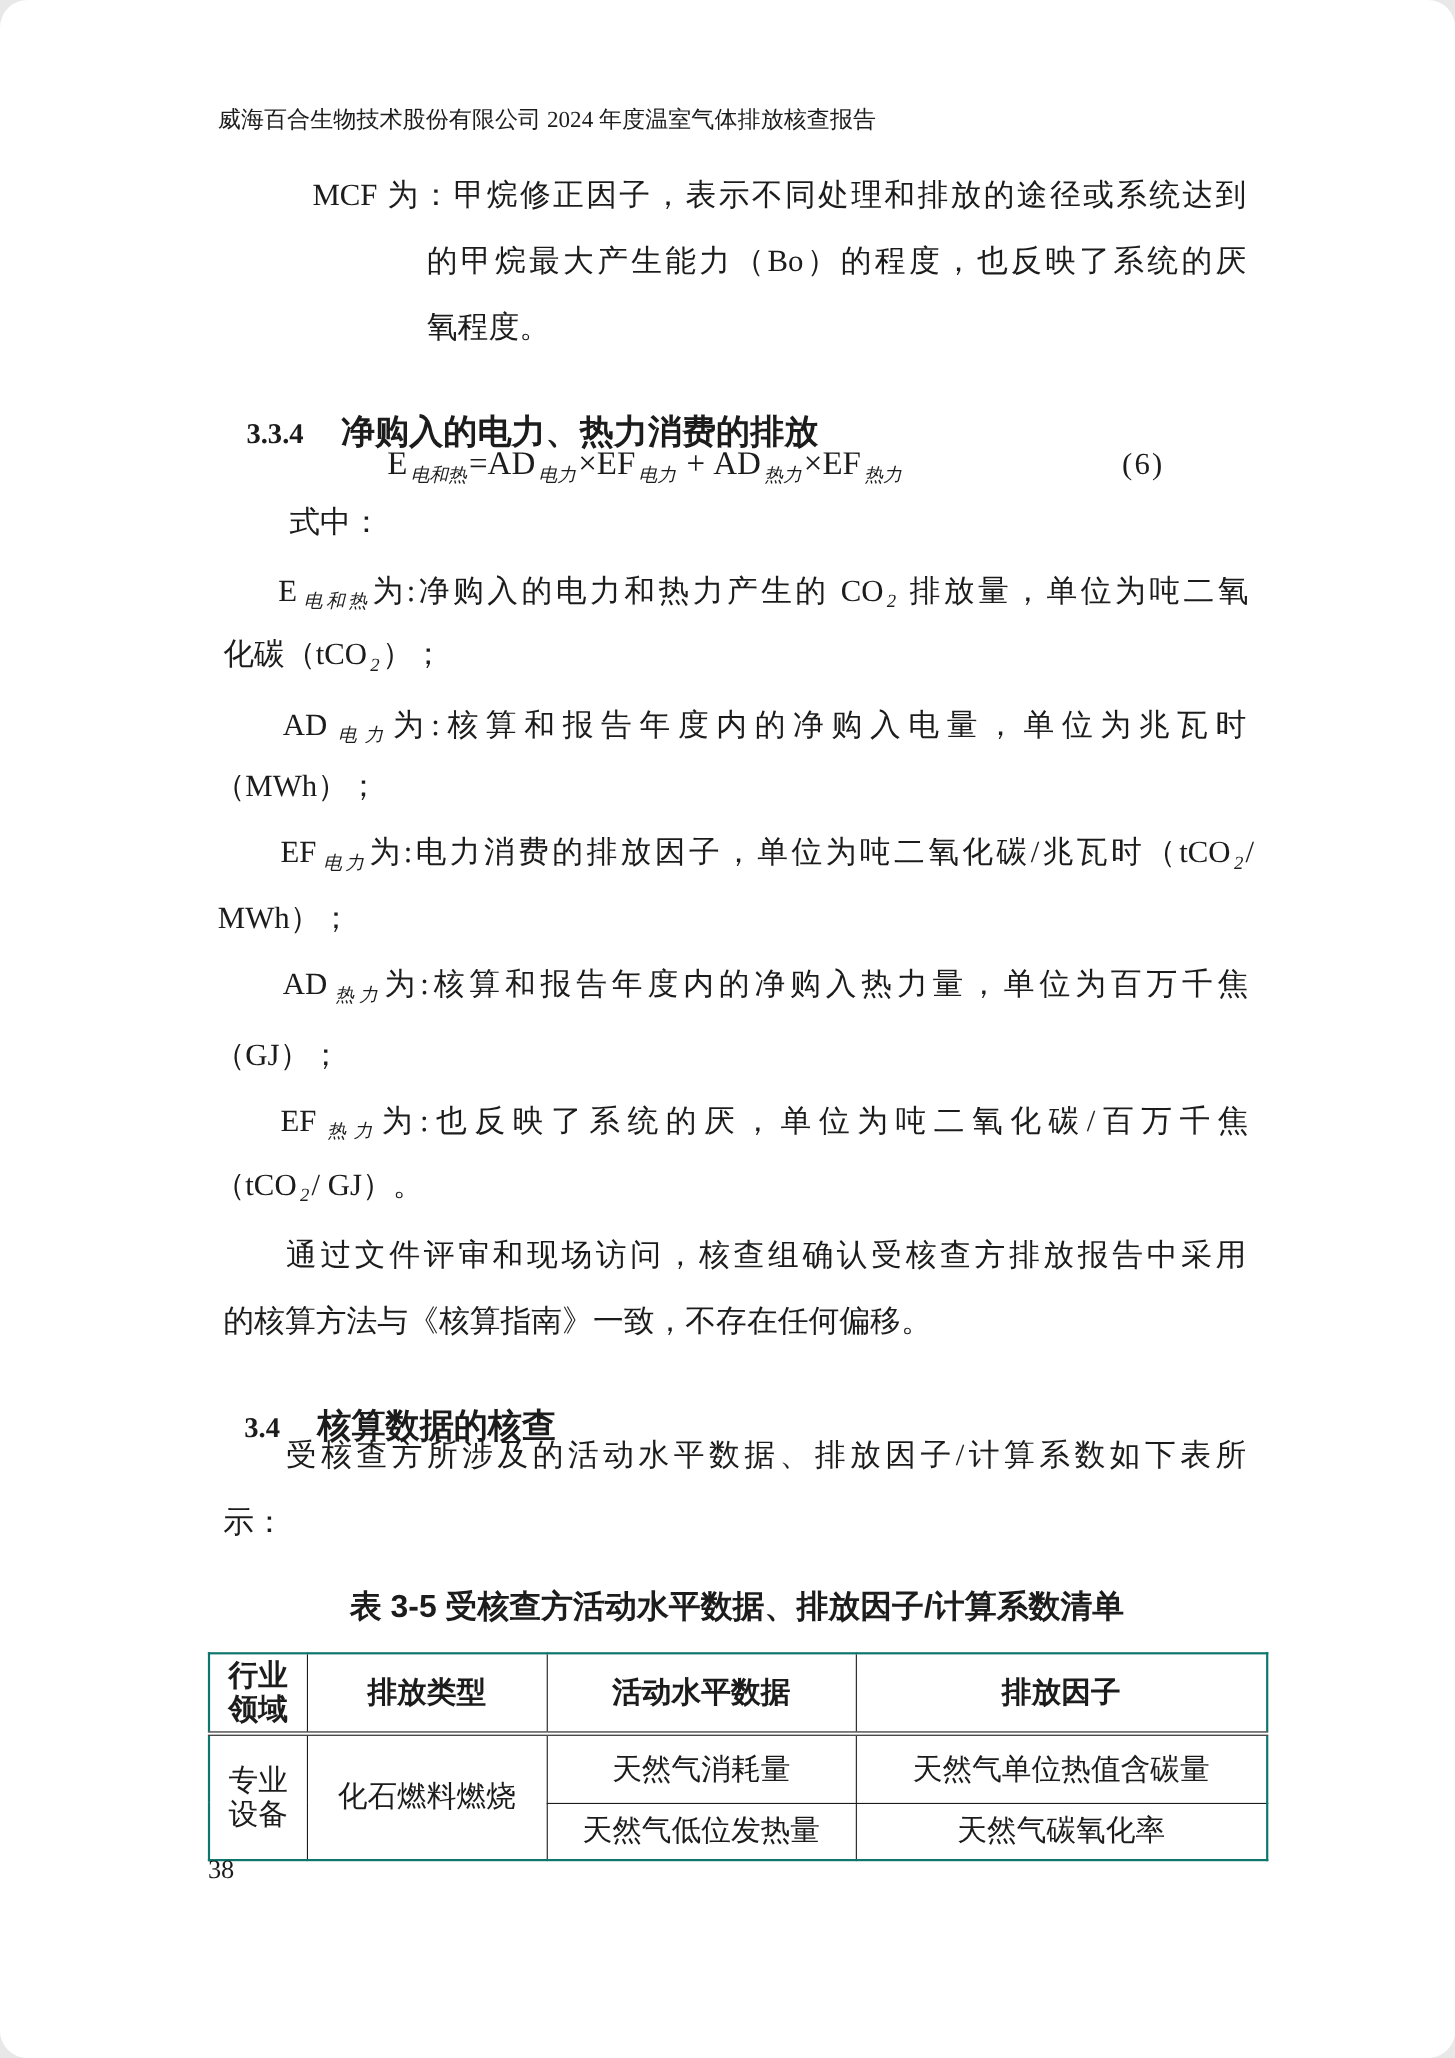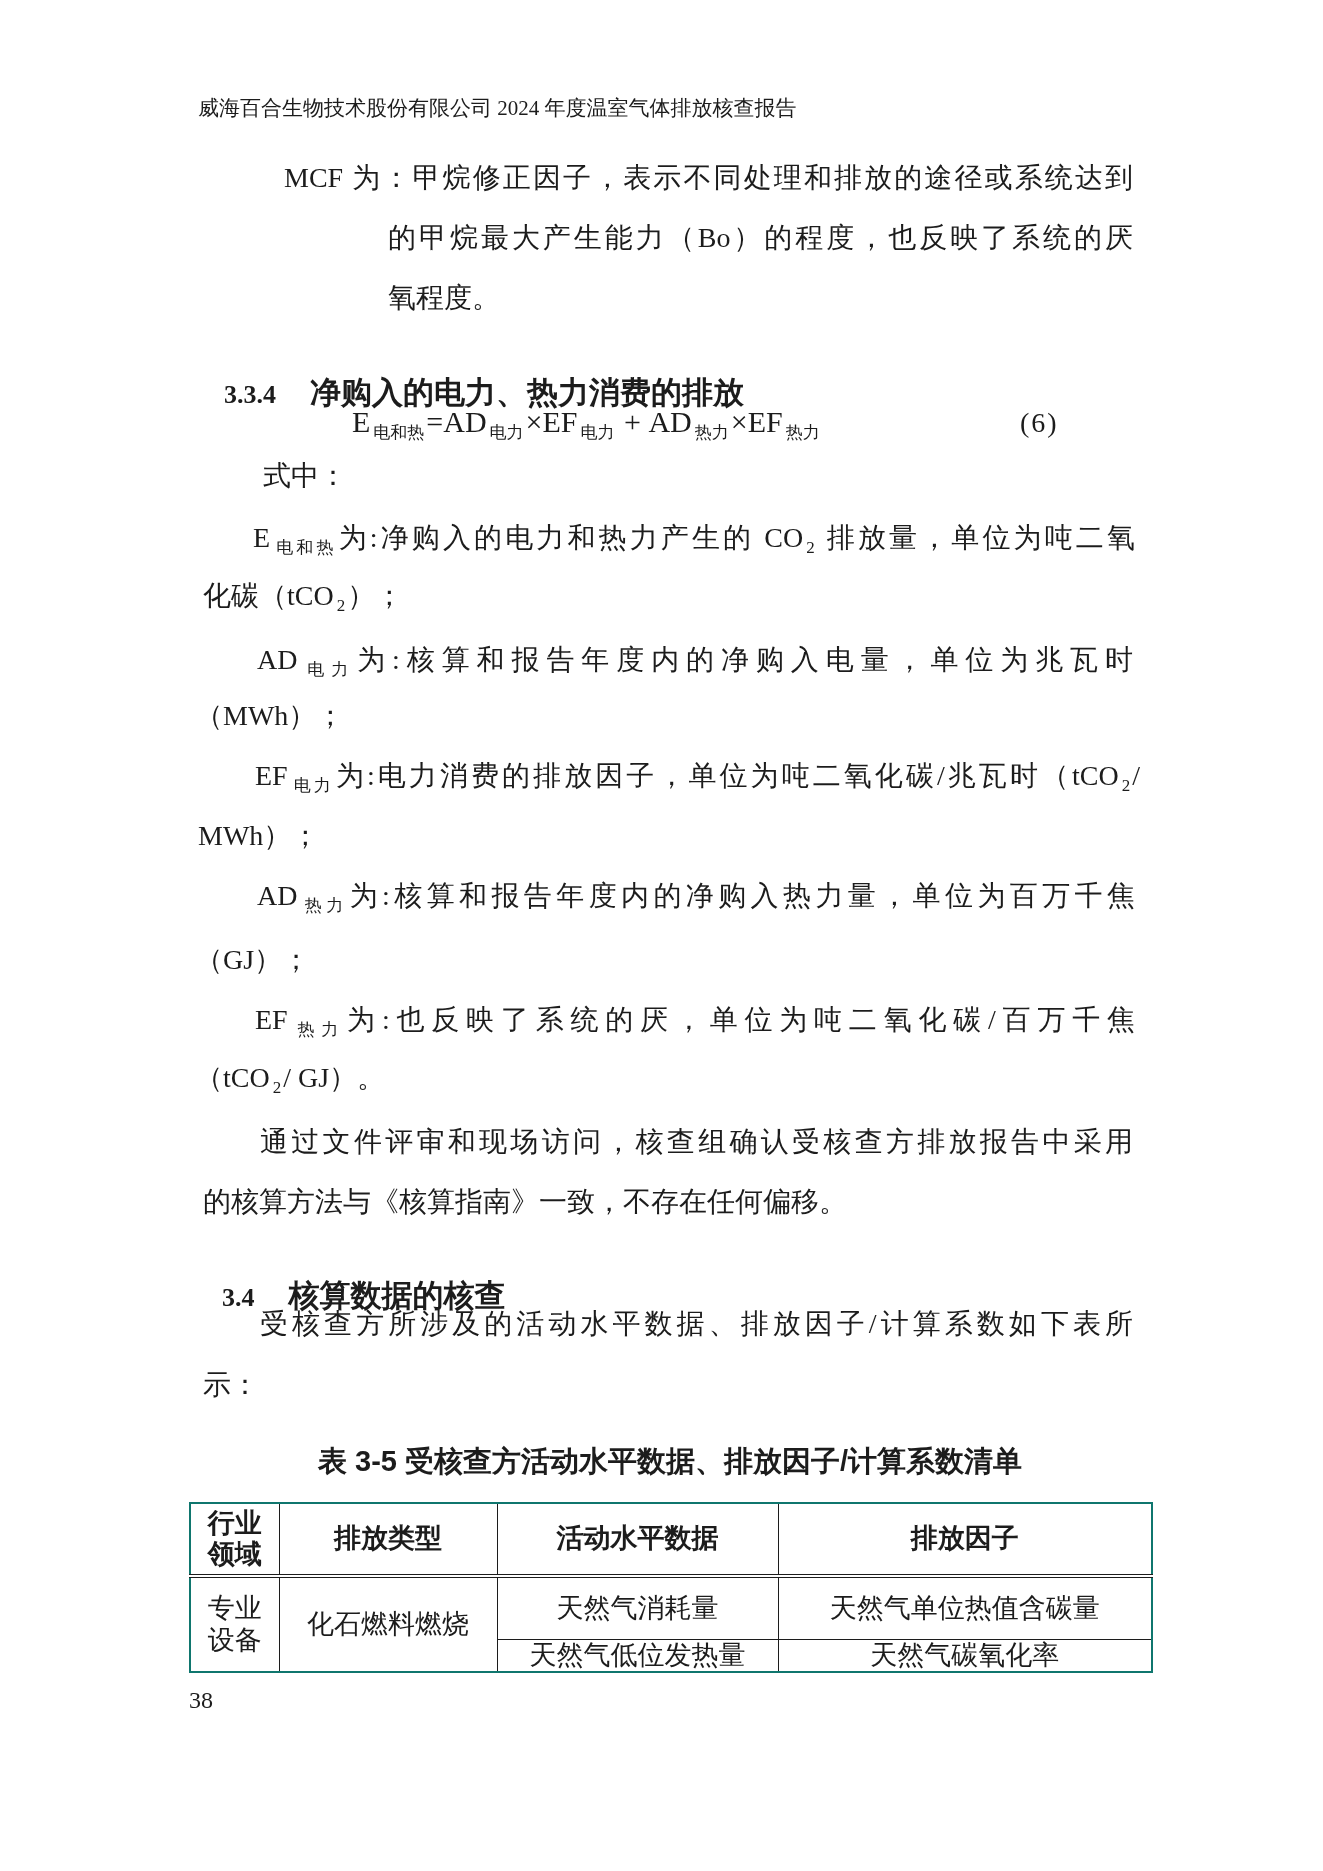--- a/index.html
+++ b/index.html
@@ -1,23 +1,24 @@
 <!DOCTYPE html>
 <html><head>
 <meta charset="utf-8">
 <style>
   html,body { margin:0; padding:0; background:#e8e8e8; }
   .page {
     position:relative; width:1323px; height:1871px; margin:0 auto;
     background:#ffffff; color:#1c1c1c; overflow:hidden;
     font-family:"Liberation Serif","DejaVu Serif",serif;
+    border-radius:25px;
   }
   .line { position:absolute; font-size:28px; line-height:1.18; white-space:pre; }
   .just { white-space:normal; text-align:justify; text-align-last:justify; }
-  .sub  { font-size:17px; vertical-align:-6px; margin:0 2px 0 3px; }
+  .sub  { font-size:17px; vertical-align:-6px; margin:0 2px 0 3px;font-style:italic; }
   .heading .num { font-weight:bold; font-size:26px; }
   .heading .ttl { font-weight:bold; font-size:31px; margin-left:34px;
                   font-family:"Liberation Sans","DejaVu Sans",sans-serif; }
   .formula { font-size:30px; }
   .eqnum { font-size:28px; letter-spacing:2px; }
   .caption { font-weight:bold; font-size:29px; text-align:center;
              font-family:"Liberation Sans","DejaVu Sans",sans-serif; }
   table.t35 {
     position:absolute; left:189px; top:1502px; width:962px;
     border-collapse:collapse; table-layout:fixed;
@@ -100,21 +101,21 @@
     </tr>
     <tr style="height:63px">
       <td rowspan="2">
         <div>专业</div>
         <div>设备</div>
       </td>
       <td rowspan="2">化石燃料燃烧</td>
       <td>天然气消耗量</td>
       <td>天然气单位热值含碳量</td>
     </tr>
-    <tr style="height:33px">
+    <tr style="height:52px">
       <td>天然气低位发热量</td>
       <td>天然气碳氧化率</td>
     </tr>
   </tbody>
     </table>
 
   <div class="line pagenum" style="left:189px; top:1686px; width:962px;">38</div>
 
 </div>
 

